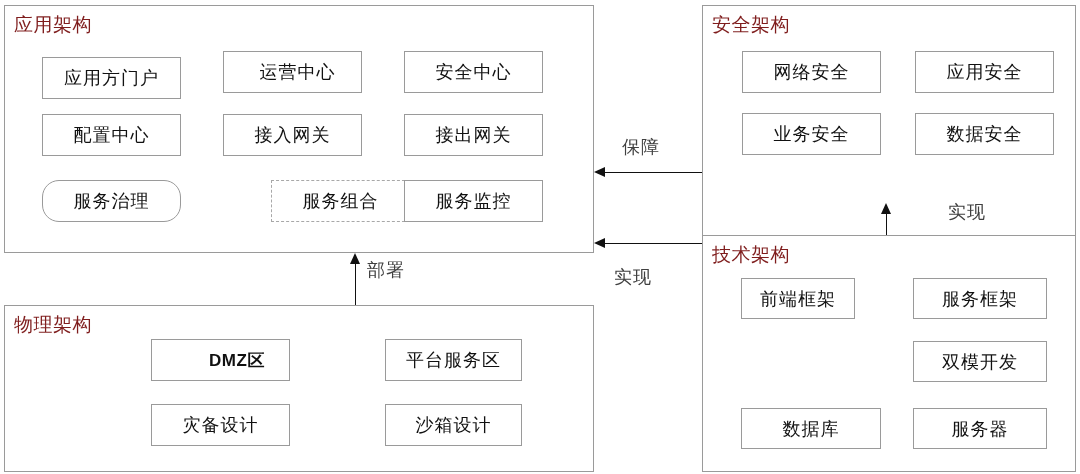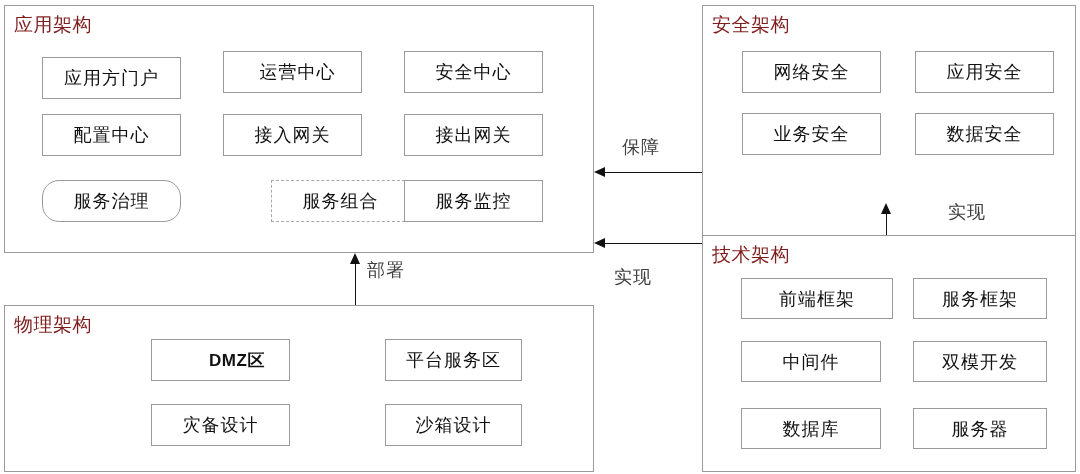--- a/index.html
+++ b/index.html
@@ -120,24 +120,23 @@
     <div class="node" style="left:39px; top:45px; width:139px; height:42px;">网络安全</div>
     <div class="node" style="left:212px; top:45px; width:139px; height:42px;">应用安全</div>
 
     <div class="node" style="left:39px; top:107px; width:139px; height:42px;">业务安全</div>
     <div class="node" style="left:212px; top:107px; width:139px; height:42px;">数据安全</div>
   </div>
 
   <div class="panel" style="left:702px; top:235px; width:374px; height:237px;">
     <div class="panel-title">技术架构</div>
 
-    <div class="node" style="left:38px; top:42px; width:152px; height:41px;">前端框架</div>
+    <div class="node" style="left:38px; top:42px; width:114px; height:41px;">前端框架</div>
     <div class="node" style="left:210px; top:42px; width:134px; height:41px;">服务框架</div>
 
-    <div class="node" style="left:38px; top:105px; width:140px; height:41px;">中间件</div>
     <div class="node" style="left:210px; top:105px; width:134px; height:41px;">双模开发</div>
 
     <div class="node" style="left:38px; top:172px; width:140px; height:41px;">数据库</div>
     <div class="node" style="left:210px; top:172px; width:134px; height:41px;">服务器</div>
   </div>
 
   <div class="panel" style="left:4px; top:305px; width:590px; height:167px;">
     <div class="panel-title">物理架构</div>
 
     <div class="node bold" style="left:146px; top:33px; width:139px; height:42px;">DMZ区</div>

